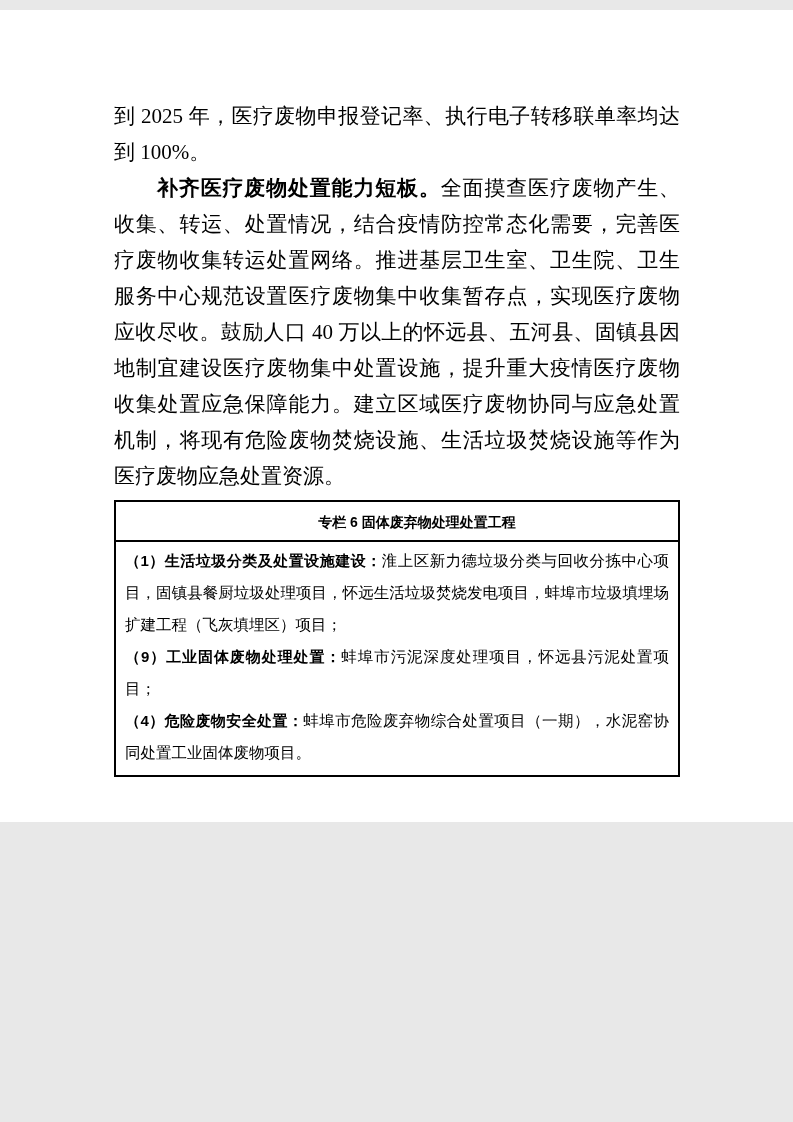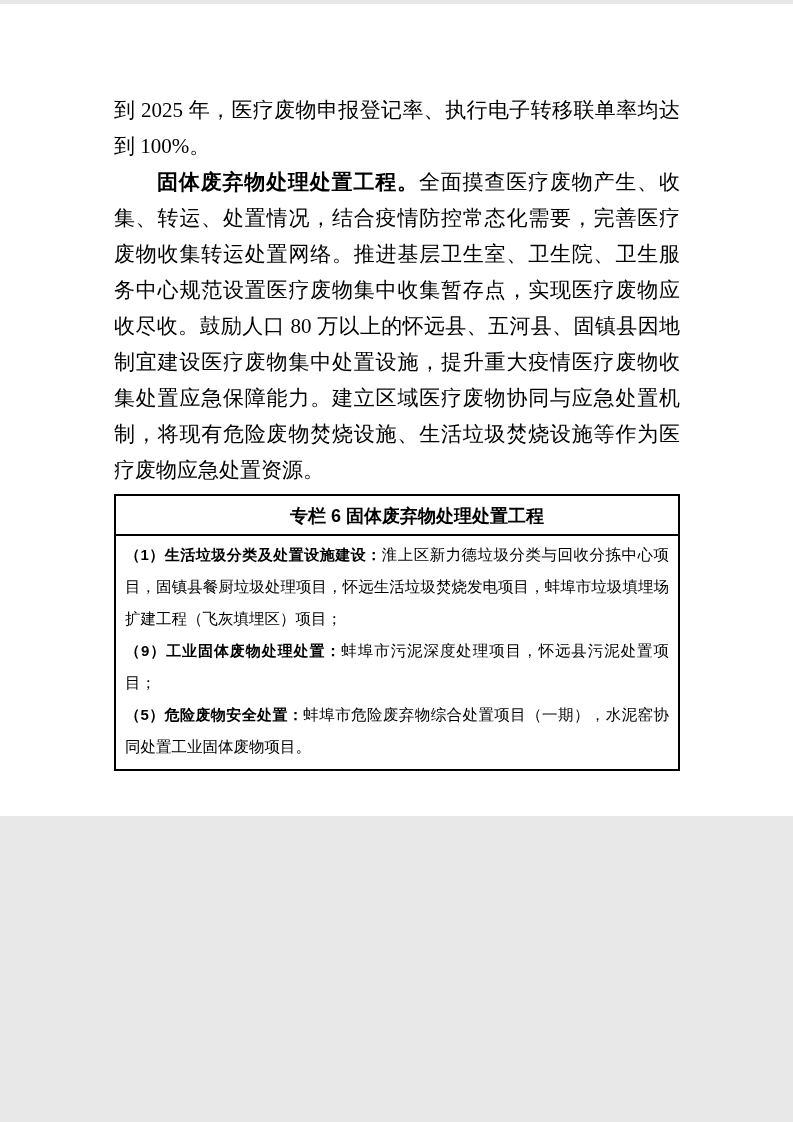--- a/index.html
+++ b/index.html
@@ -6,21 +6,21 @@
   html, body { background: #e8e8e8; }
   body { font-family: "Liberation Serif", serif; }
 
   .page {
     position: relative;
     width: 793px;
     height: 812px;
     background: #ffffff;
     color: #000000;
     overflow: hidden;
-    margin: 4px auto;
+    margin: 10px auto;
   }
 
   .content {
     position: absolute;
     left: 114px;
     top: 88px;
     width: 566px;
   }
 
   .body-par {
@@ -39,21 +39,21 @@
   .column-box {
     margin-top: 6px;
     border: 2px solid #000;
     background: #fff;
   }
   .column-box-header {
     border-bottom: 2px solid #000;
     text-align: center;
     font-family: "Liberation Sans", "DejaVu Sans", sans-serif;
     font-weight: bold;
-    font-size: 18px;
+    font-size: 14px;
     line-height: 40px;
     height: 40px;
     padding-left: 40px;
   }
   .column-box-body {
     padding: 3px 9px 6px 9px;
   }
   .box-item {
     font-size: 15.5px;
     line-height: 32px;
@@ -90,34 +90,34 @@
 <body>
 
 <div class="page">
   <div class="content">
 
     <p class="body-par no-indent">
       <span>到 2025 年，医疗废物申报登记率、执行电子转移联单率均达到 100%。</span>
     </p>
 
     <p class="body-par">
-      <span class="lead-bold">固体废弃物处理处置工程。</span><span>全面摸查医疗废物产生、收集、转运、处置情况，结合疫情防控常态化需要，完善医疗废物收集转运处置网络。推进基层卫生室、卫生院、卫生服务中心规范设置医疗废物集中收集暂存点，实现医疗废物应收尽收。鼓励人口 80 万以上的怀远县、五河县、固镇县因地制宜建设医疗废物集中处置设施，提升重大疫情医疗废物收集处置应急保障能力。建立区域医疗废物协同与应急处置机制，将现有危险废物焚烧设施、生活垃圾焚烧设施等作为医疗废物应急处置资源。</span>
+      <span class="lead-bold">补齐医疗废物处置能力短板。</span><span>全面摸查医疗废物产生、收集、转运、处置情况，结合疫情防控常态化需要，完善医疗废物收集转运处置网络。推进基层卫生室、卫生院、卫生服务中心规范设置医疗废物集中收集暂存点，实现医疗废物应收尽收。鼓励人口 40 万以上的怀远县、五河县、固镇县因地制宜建设医疗废物集中处置设施，提升重大疫情医疗废物收集处置应急保障能力。建立区域医疗废物协同与应急处置机制，将现有危险废物焚烧设施、生活垃圾焚烧设施等作为医疗废物应急处置资源。</span>
     </p>
 
     <div class="column-box">
       <div class="column-box-header">专栏 6  固体废弃物处理处置工程</div>
       <div class="column-box-body">
         <p class="box-item">
           <span class="box-lead">（1）生活垃圾分类及处置设施建设：</span><span>淮上区新力德垃圾分类与回收分拣中心项目，固镇县餐厨垃圾处理项目，怀远生活垃圾焚烧发电项目，蚌埠市垃圾填埋场扩建工程（飞灰填埋区）项目；</span>
         </p>
         <p class="box-item">
           <span class="box-lead">（9）工业固体废物处理处置：</span><span>蚌埠市污泥深度处理项目，怀远县污泥处置项目；</span>
         </p>
         <p class="box-item">
-          <span class="box-lead">（5）危险废物安全处置：</span><span>蚌埠市危险废弃物综合处置项目（一期），水泥窑协同处置工业固体废物项目。</span>
+          <span class="box-lead">（4）危险废物安全处置：</span><span>蚌埠市危险废弃物综合处置项目（一期），水泥窑协同处置工业固体废物项目。</span>
         </p>
       </div>
     </div>
 
 
 
   </div>
 
   <div class="page-number">46</div>
 </div>

